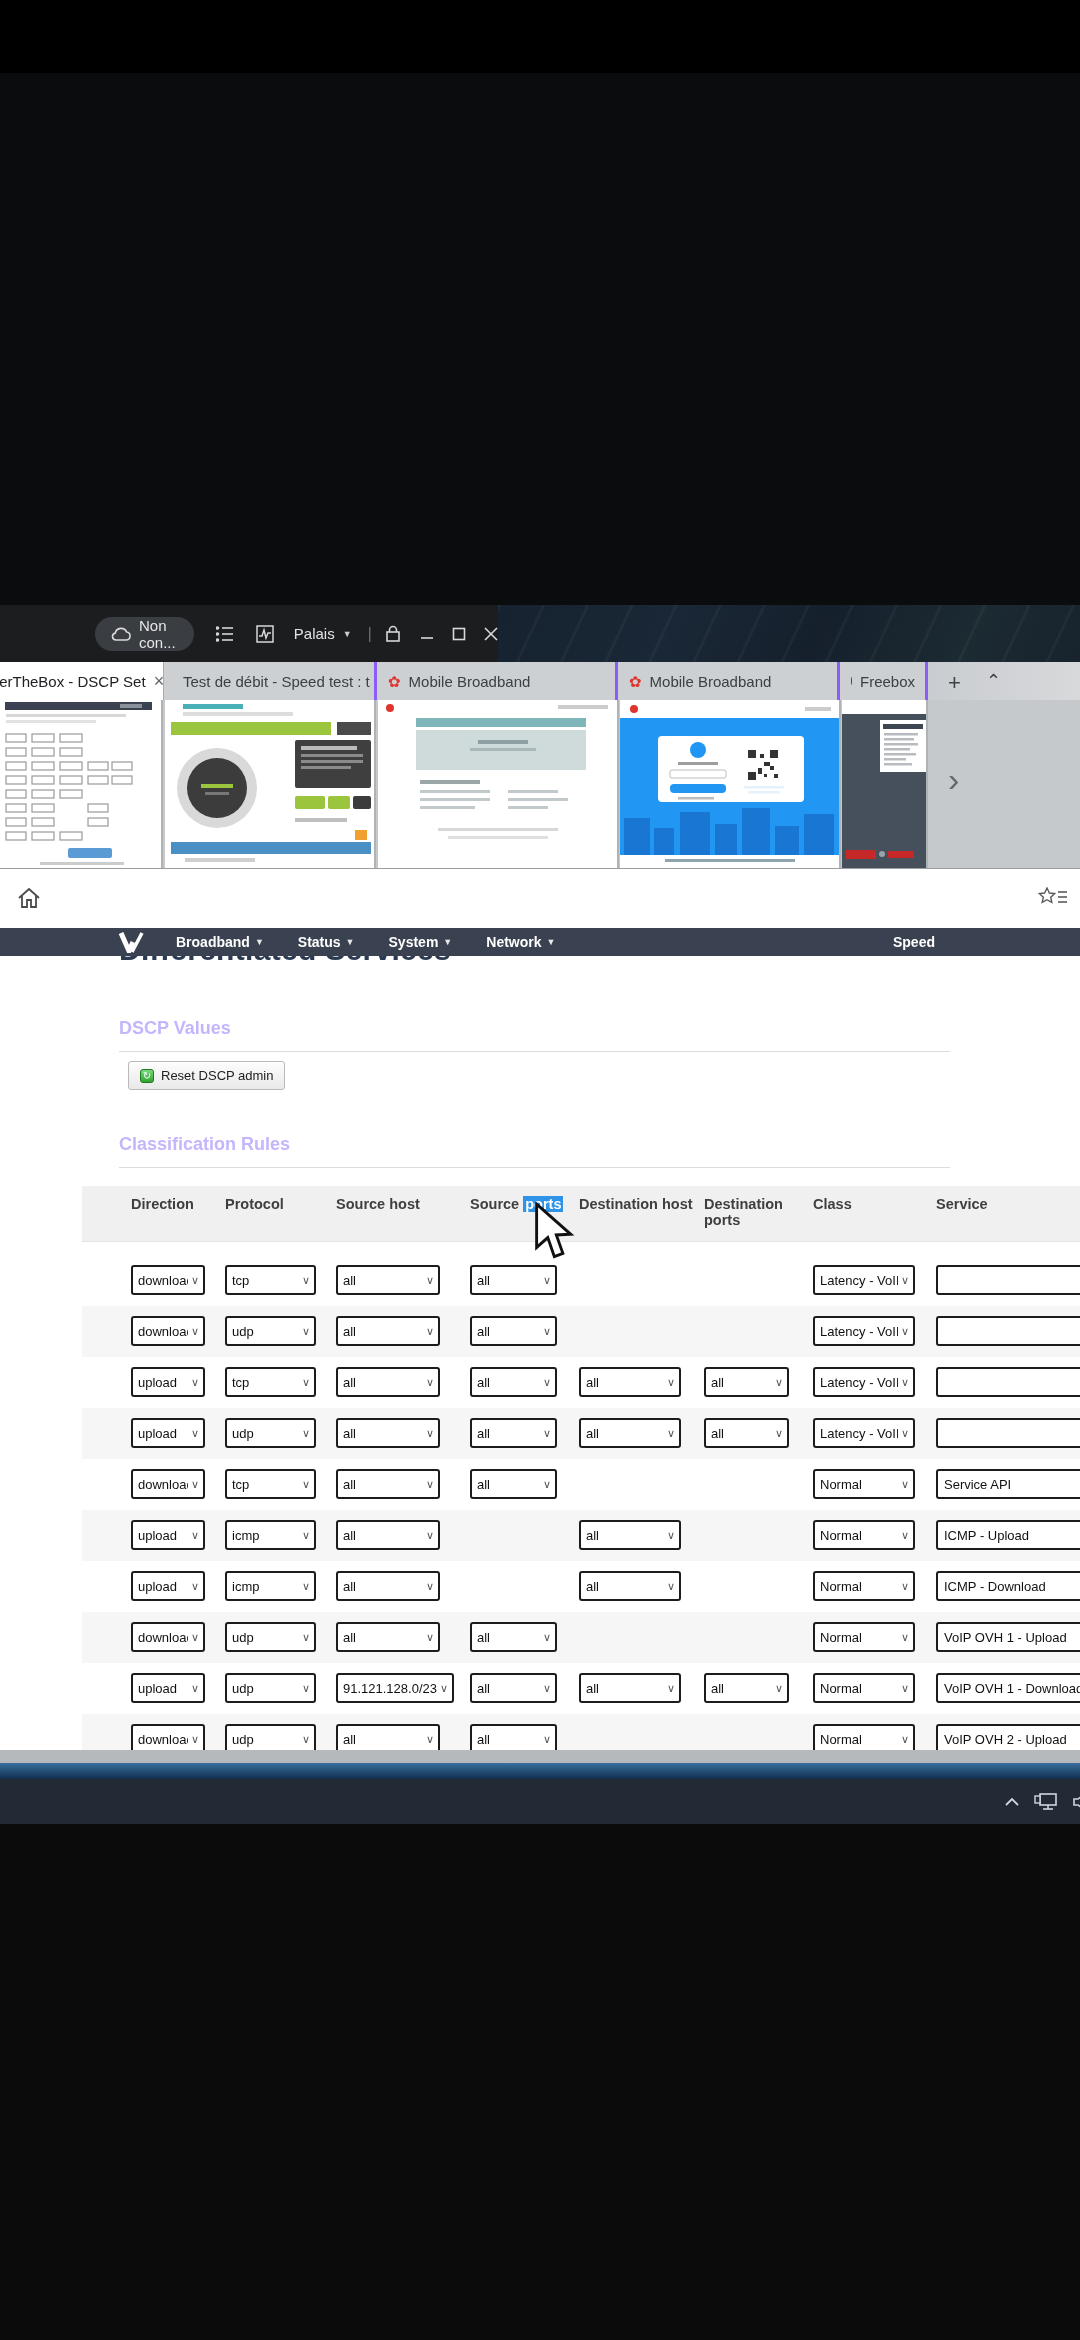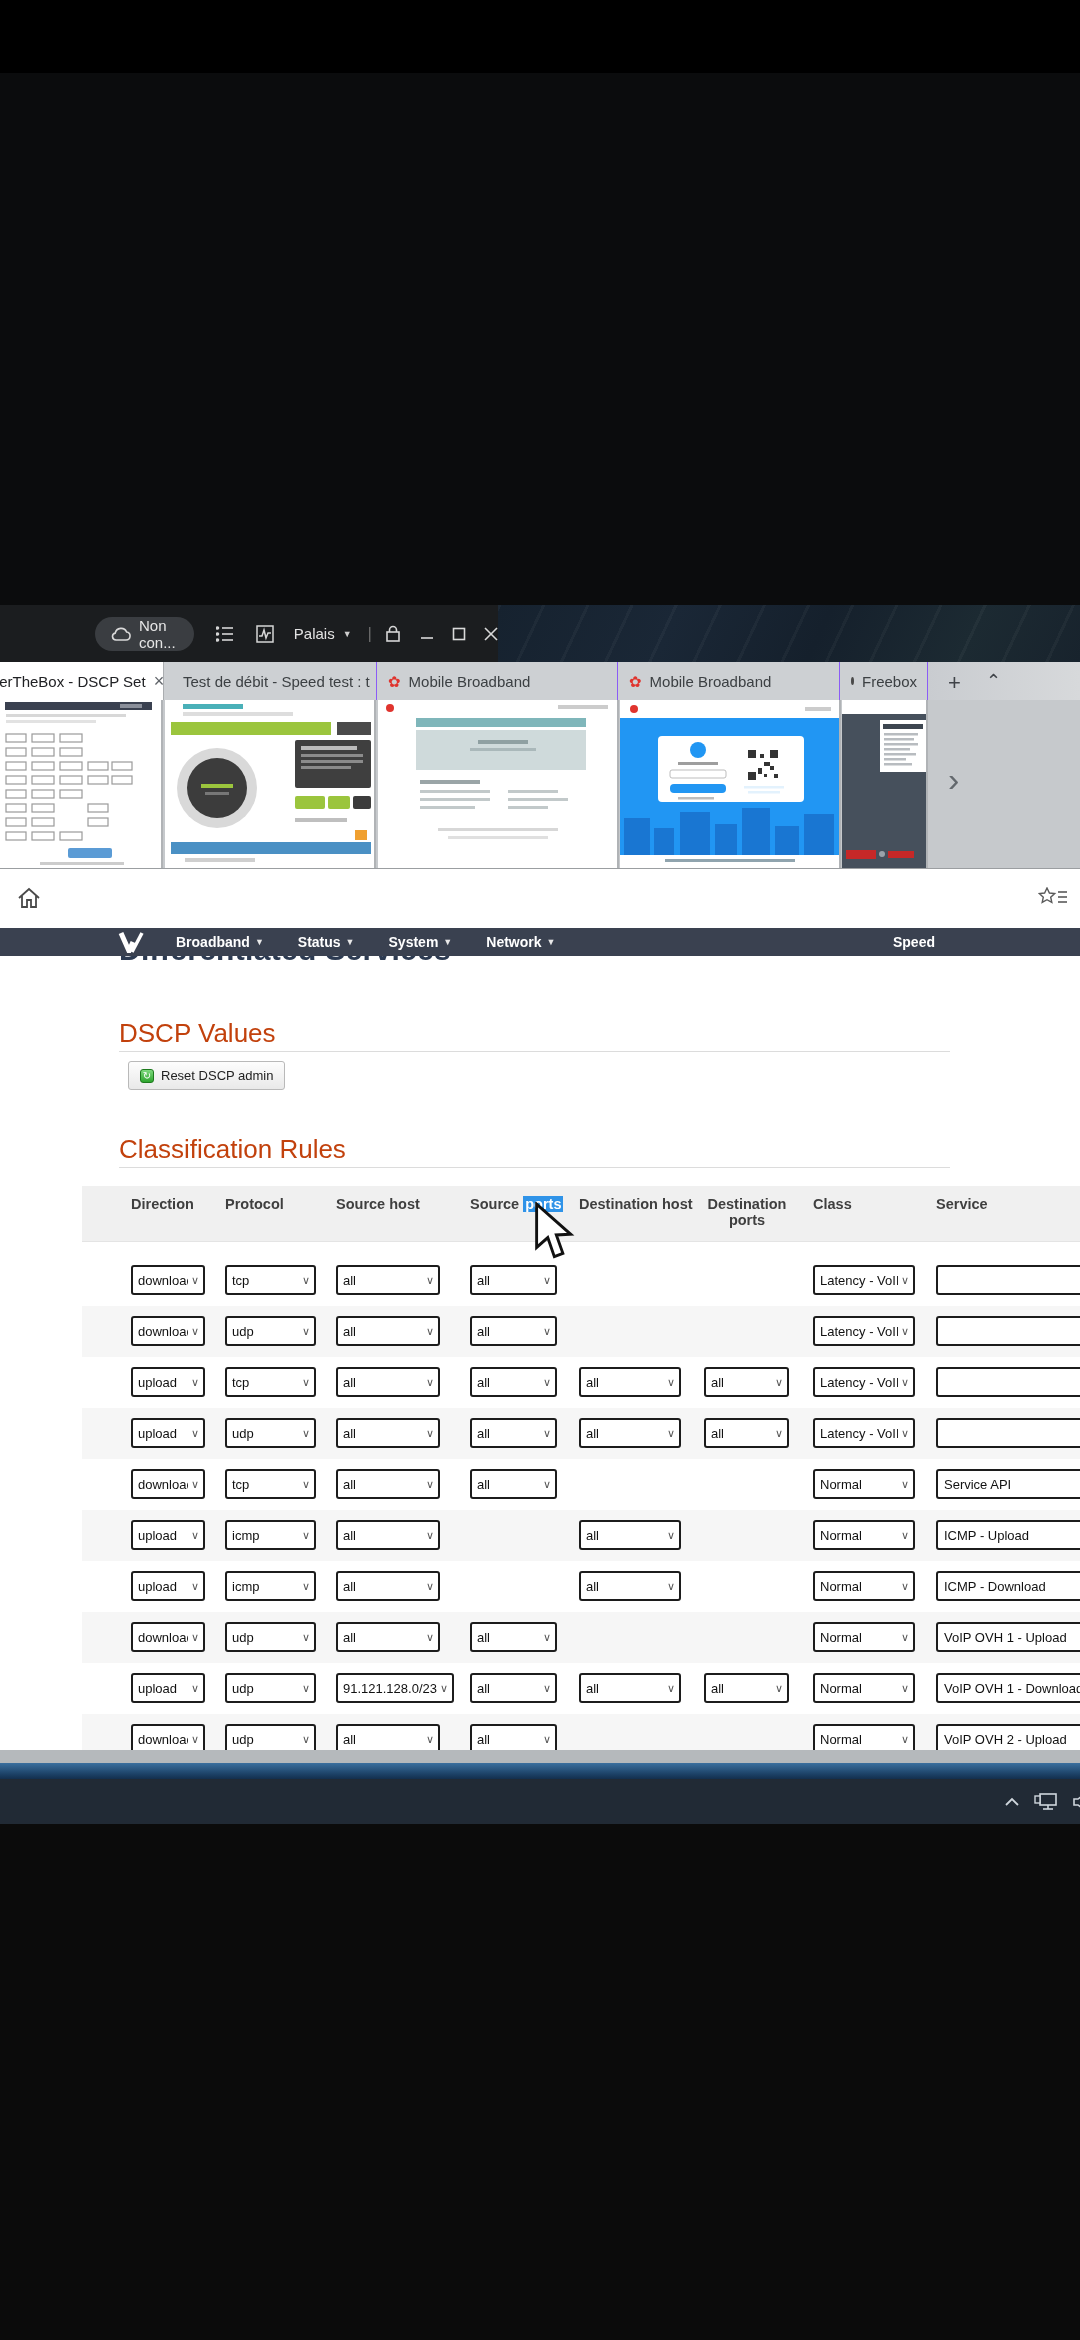--- a/index.html
+++ b/index.html
@@ -19,21 +19,21 @@
     background:repeating-linear-gradient(115deg,rgba(255,255,255,.035) 0 3px,transparent 3px 40px); }
   .pill { margin-left:95px; height:34px; border-radius:17px; background:#3a3d41; color:#e6e6e6;
     display:flex; align-items:center; gap:8px; padding:0 16px; font-size:15px; }
   .tb-ic { color:#d6d6d6; display:flex; align-items:center; justify-content:center; }
   .tb-txt { color:#e3e3e3; font-size:15px; }
   .tb-sep { color:#6a6a6a; font-size:17px; }
 
   
   .tabstrip { position:absolute; left:0; top:662px; width:1080px; height:38px; background:#cdd0d3; }
   .tab { position:absolute; top:0; height:38px; display:flex; align-items:center; gap:8px; padding:0 10px;
-    font-size:15px; color:#3c4043; border-right:1px solid #8b5cf6; overflow:hidden; white-space:nowrap; }
+    font-size:15px; color:#3c4043; border-right:3px solid #8b5cf6; overflow:hidden; white-space:nowrap; }
   .tab.active { background:#fff; color:#202124; border-right:1px solid #aaadb0; }
   .tab-close { margin-left:auto; color:#5f6368; font-size:18px; line-height:1; }
   .thumbs { position:absolute; left:0; top:700px; width:1080px; height:168px; background:#c6c9cc; }
   .thumb { position:absolute; top:0; height:168px; border-right:2px solid #b0b3b6; overflow:hidden; }
   .thumbs-tail { position:absolute; left:928px; top:662px; width:152px; height:206px;
     background:linear-gradient(90deg,#c9ccd0,#d7d9db); }
   .strip-btn { position:absolute; top:672px; color:#3f4348; font-size:22px; line-height:1; }
   .scroll-right { position:absolute; left:948px; top:760px; color:#63686d; font-size:34px; }
 
   
@@ -53,31 +53,31 @@
   .nav-logo { margin-left:118px; display:flex; align-items:center; }
   .nav-items { display:flex; margin-left:24px; gap:34px; }
   .nav-item { color:#fff; font-size:14px; font-weight:bold; display:flex; align-items:center; gap:5px; }
   .caret { font-size:9px; color:#e8e8e8; }
   .nav-logout { position:absolute; right:145px; color:#fff; font-size:14px; font-weight:bold; }
 
   .h1clip { position:absolute; left:119px; top:956px; width:700px; height:13px; overflow:hidden; }
   .h1clip h1 { font-size:30px; font-weight:bold; color:#2d3b52; margin-top:-23px; letter-spacing:.3px; }
   .intro { position:absolute; left:119px; top:976px; width:955px; font-size:14px; color:#3d3d3d; line-height:1.5; }
 
-  .sect-h { position:absolute; left:119px; font-size:26px; font-weight:400; color:#c2410c; }
+  .sect-h { position:absolute; left:119px; font-size:18px; font-weight:700; color:#c4b5fd; }
   .sect-hr { position:absolute; left:119px; width:831px; height:1px; background:#dcdcdc; }
 
   .reset-btn { position:absolute; left:128px; top:1061px; height:29px; display:inline-flex; align-items:center; gap:7px;
     padding:0 11px; border:1px solid #b9b9b9; border-radius:3px; font-size:13px; color:#222;
     background:linear-gradient(#fdfdfd,#e9e9e9); }
   .reset-ic { width:14px; height:14px; border-radius:3px; background:linear-gradient(#7ed97e,#2ea52e); border:1px solid #1d7a1d;
     display:inline-flex; align-items:center; justify-content:center; color:#fff; font-size:10px; line-height:1; }
 
   .thead { position:absolute; left:82px; top:1186px; width:998px; height:56px; background:#f0f0f0; border-bottom:1px solid #e4e4e4; }
-  .th { position:absolute; top:10px; font-size:14.5px; font-weight:bold; color:#3f3f3f;text-align:center; }
+  .th { position:absolute; top:10px; font-size:14.5px; font-weight:bold; color:#3f3f3f; }
   .hl { background:#2f93e8; color:#fff; padding:0 2px; }
 
   .rows { position:absolute; left:0; top:1255px; width:1080px; }
   .rule-row { position:absolute; left:0; width:1080px; height:51px; }
   .rule-row .band { position:absolute; left:82px; top:0; width:998px; height:51px; }
   .rule-row.alt .band { background:#f6f6f6; }
   .dd { position:absolute; top:10px; height:30px; background:#fff; border:2px solid #1c1c1c; border-radius:3px;
     display:flex; align-items:center; justify-content:space-between; padding:0 4px 0 5px; }
   .ddt { font-size:13px; color:#111; white-space:nowrap; overflow:hidden; }
   .ddc { font-size:11px; color:#555; margin-left:3px; }

